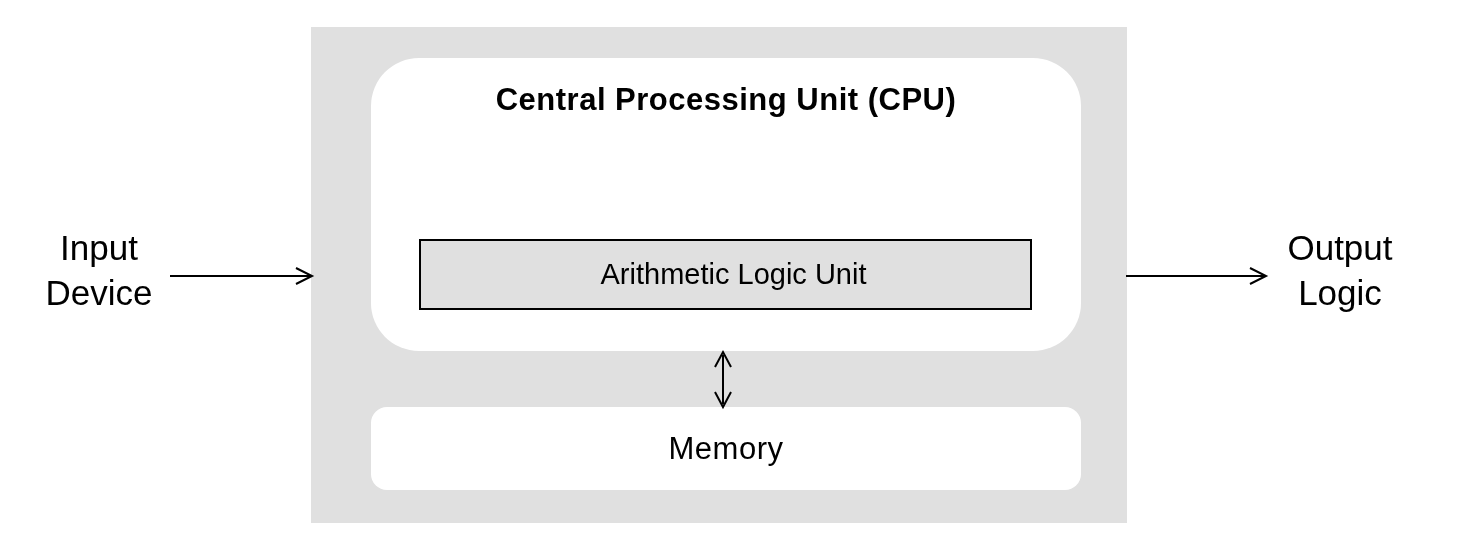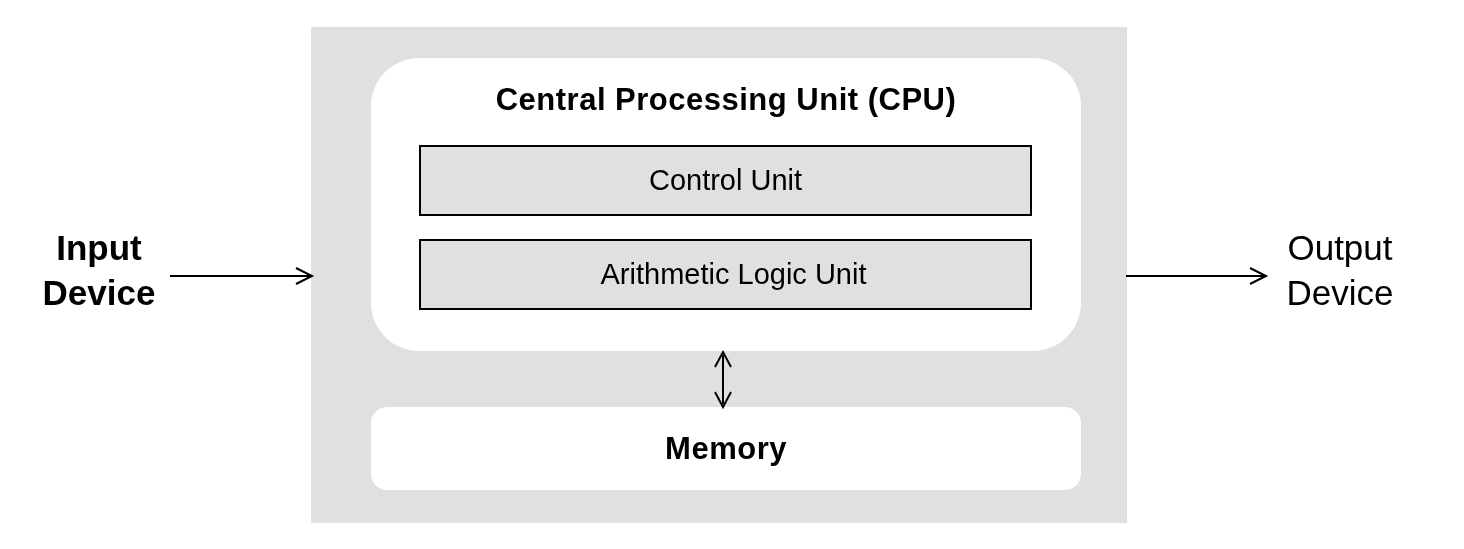--- a/index.html
+++ b/index.html
@@ -70,31 +70,31 @@
     left: 371px;
     top: 407px;
     width: 710px;
     height: 83px;
     background: var(--surface-white);
     border-radius: 16px;
     display: flex;
     align-items: center;
     justify-content: center;
     font-size: 31px;
-    font-weight: bold;
+    font-weight: normal;
     letter-spacing: 0.5px;
   }
   .device-label {
     position: absolute;
     top: 226px;
     text-align: center;
     font-size: 35px;
     line-height: 1.28;
   }
-  .input-label { left: 33px; width: 132px; font-weight: bold; }
+  .input-label { left: 33px; width: 132px; }
   .output-label { left: 1270px; width: 140px; }
   .arrow-svg {
     position: absolute;
     left: 0;
     top: 0;
     width: 1464px;
     height: 549px;
     pointer-events: none;
   }
   .arrow-svg * { stroke: var(--outline); stroke-width: 2; fill: none; }
@@ -102,35 +102,32 @@
 </head>
 <body>
 
 <div class="diagram">
 
   <div class="system-block"></div>
 
   <div class="cpu-box"></div>
   <div class="cpu-title">Central Processing Unit (CPU)</div>
 
-  <div class="inner-box control-unit">
-    <span>Control Unit</span>
-  </div>
 
   <div class="inner-box alu">
     <span>Arithmetic Logic Unit</span>
   </div>
 
   <div class="memory-box">
     <span>Memory</span>
   </div>
 
   <div class="device-label input-label">Input Device</div>
 
-  <div class="device-label output-label">Output Device</div>
+  <div class="device-label output-label">Output Logic</div>
 
   <svg class="arrow-svg" viewBox="0 0 1464 549" xmlns="http://www.w3.org/2000/svg">
 
     <g>
       <line x1="170" y1="276" x2="310" y2="276"></line>
       <polyline points="296,268 312,276 296,284"></polyline>
     </g>
 
     <g>
       <line x1="1126" y1="276" x2="1264" y2="276"></line>

